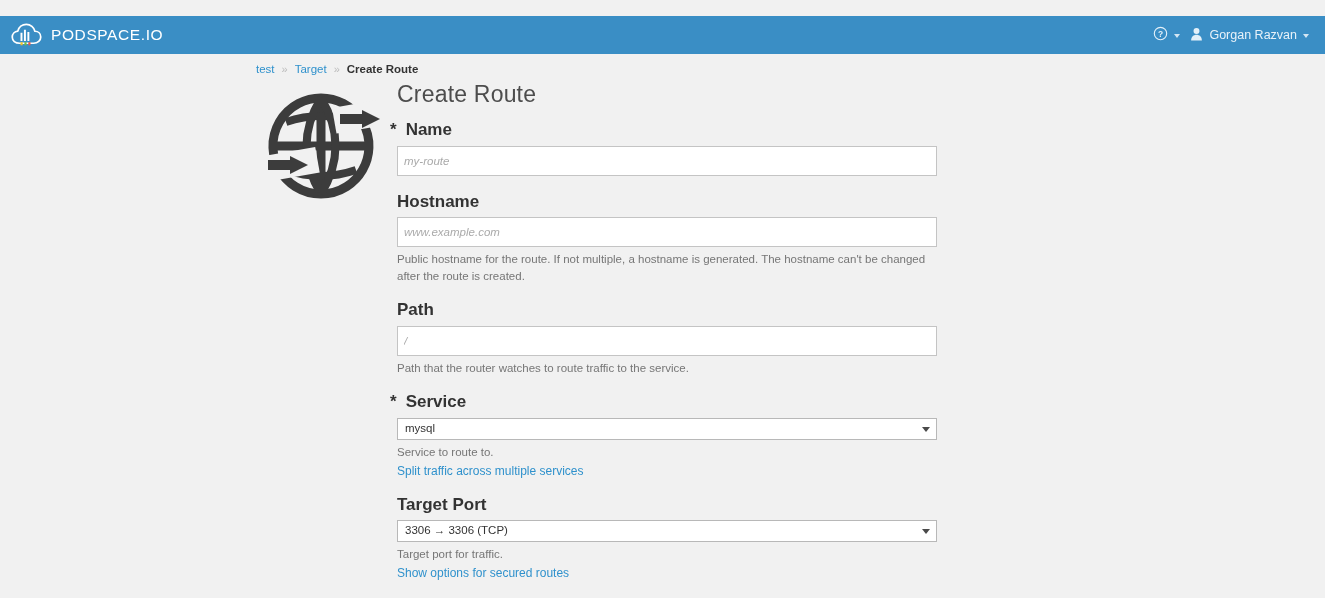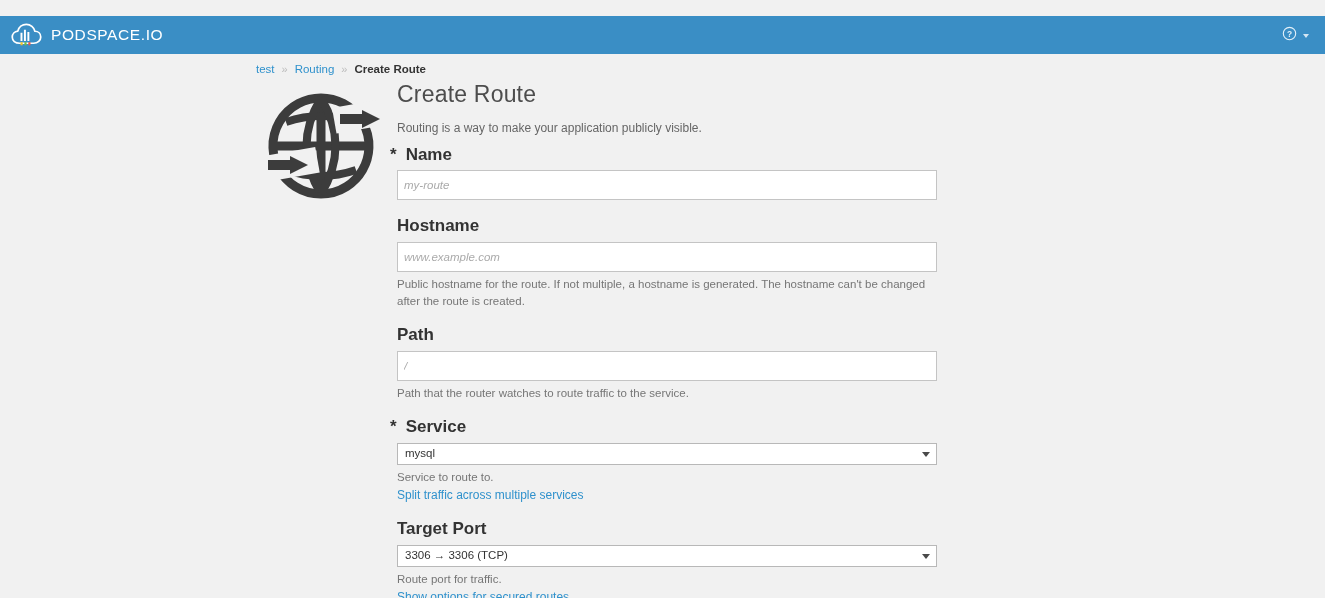--- a/index.html
+++ b/index.html
@@ -221,28 +221,38 @@
       <div class="nav-item">
         <span class="help-ico">
           <svg width="15" height="15" viewBox="0 0 16 16" xmlns="http://www.w3.org/2000/svg">
             <circle cx="8" cy="8" r="6.6" fill="none" stroke="#e3f0f9" stroke-width="1.2"></circle>
             <text x="8" y="11.6" font-family="Liberation Sans, sans-serif" font-size="9" font-weight="700" fill="#e3f0f9" text-anchor="middle">?</text>
           </svg>
         </span>
         <span class="caret"></span>
       </div>
 
+      <div class="nav-item">
+        <span class="user-ico">
+          <svg width="13" height="14" viewBox="0 0 14 15" xmlns="http://www.w3.org/2000/svg">
+            <circle cx="7" cy="4.2" r="3.2" fill="#e3f0f9"></circle>
+            <path d="M1.2,14.5 C1.2,10.6 3.8,8.4 7,8.4 C10.2,8.4 12.8,10.6 12.8,14.5 Z" fill="#e3f0f9"></path>
+          </svg>
+        </span>
+        <span class="lbl">Gorgan Razvan</span>
+        <span class="caret"></span>
+      </div>
 
     </div>
   </div>
 
   <div class="breadcrumb">
     <a class="bc-link">test</a>
     <span class="bc-sep">»</span>
-    <a class="bc-link">Routing</a>
+    <a class="bc-link">Target</a>
     <span class="bc-sep">»</span>
     <span class="bc-current">Create Route</span>
   </div>
 
   <div class="globe-wrap">
     <svg width="118" height="112" viewBox="0 0 118 112" xmlns="http://www.w3.org/2000/svg">
       <g fill="#3c3c3c">
 
         <path d="M57,8 A48,48 0 1,1 56.9,8 Z" fill="none" stroke="#3c3c3c" stroke-width="9"></path>
 
@@ -273,21 +283,20 @@
         <rect x="4" y="70" width="26" height="10"></rect>
         <path d="M26,66 L44,75 L26,84 Z"></path>
       </g>
     </svg>
   </div>
 
   <div class="form-col">
 
     <h1 class="page-title">Create Route</h1>
 
-    <p class="intro">Routing is a way to make your application publicly visible.</p>
 
     <div class="field">
       <label class="flabel"><span class="req-star star-outside">*</span><span>Name</span></label>
       <input class="txtinput" type="text" placeholder="my-route" style="">
     </div>
 
     <div class="spacer-md"></div>
 
     <div class="field">
       <label class="flabel">Hostname</label>
@@ -323,21 +332,21 @@
     <div class="spacer-md"></div>
 
     <div class="field">
       <label class="flabel">Target Port</label>
       <div class="selectwrap">
         <div class="selectbox">
           <span>3306 → 3306 (TCP)</span>
         </div>
         <span class="sel-arrow"></span>
       </div>
-      <p class="hint">Route port for traffic.</p>
+      <p class="hint">Target port for traffic.</p>
     </div>
 
     <div class="linkrow">
       <a class="bluelink">Show options for secured routes</a>
     </div>
 
   </div>
 </div>
 
 </body></html>

